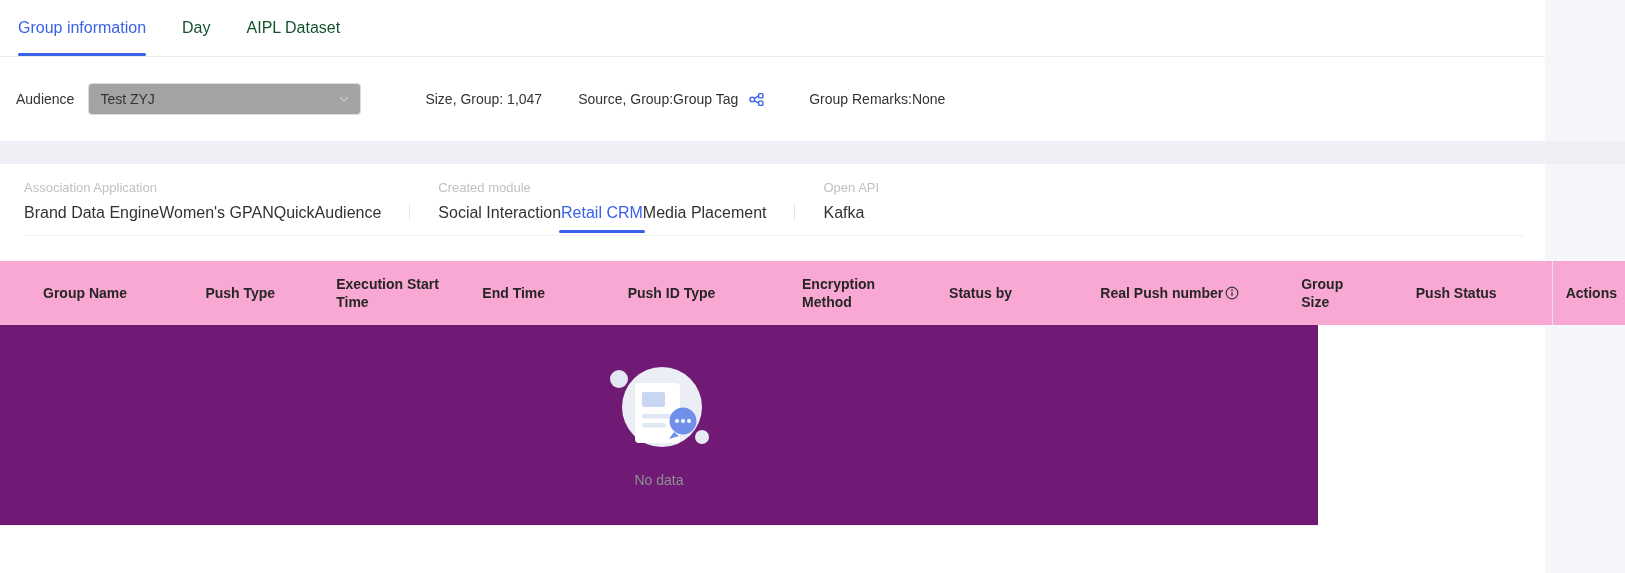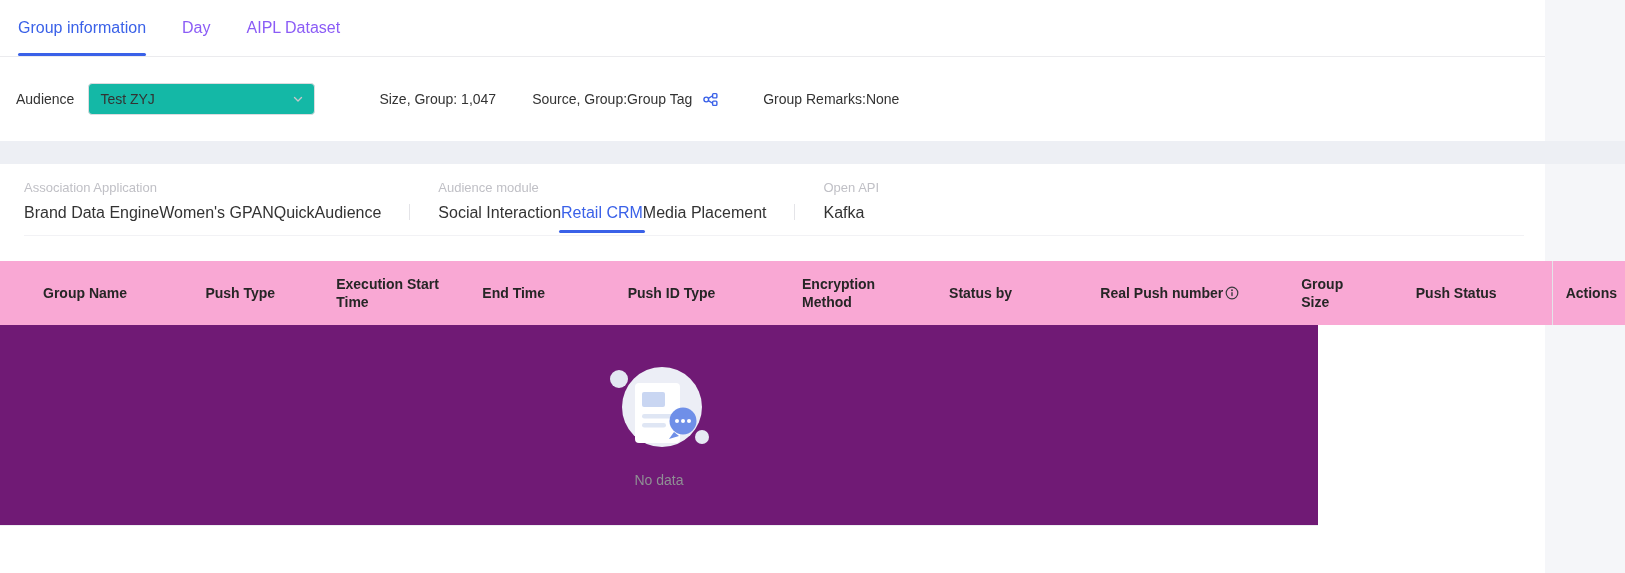--- a/index.html
+++ b/index.html
@@ -19,42 +19,42 @@
   .section { position: relative; z-index: 1; background: #fff; }
 
   
   .tabs-bar {
     width: 1545px; height: 57px;
     border-bottom: 1px solid #ebebee;
     display: flex; align-items: center;
     padding-left: 18px; gap: 36px;
   }
   .tab {
-    font-size: 16px; color: #8b5cf6; cursor: pointer;
+    font-size: 16px; color: #14532d; cursor: pointer;
     position: relative; height: 100%;
     display: flex; align-items: center;
   }
   .tab.active { color: var(--accent); }
   .tab.active::after {
     content: ""; position: absolute; left: 0; right: 0; bottom: 0;
     height: 3px; background: var(--accent); border-radius: 2px;
   }
 
   
   .audience-row {
     width: 1545px; height: 84px;
     display: flex; align-items: center;
     padding-left: 16px;
   }
   .aud-label { font-size: 14px; margin-right: 14px; }
   .select {
-    width: 227px; height: 32px;
+    width: 273px; height: 32px;
     border: 1px solid #dcdcdf; border-radius: 4px;
     display: flex; align-items: center; justify-content: space-between;
-    padding: 0 10px 0 11px; background: #14b8a6; cursor: pointer;
+    padding: 0 10px 0 11px; background: #a3a3a3; cursor: pointer;
   }
   .select-value { font-size: 14px; color: #333; }
   .stat { font-size: 14px; color: #333; }
   .stat.size { margin-left: 64px; }
   .stat.source { margin-left: 36px; }
   .share-icon { margin-left: 10px; display: inline-flex; cursor: pointer; }
   .stat.remarks { margin-left: 44px; }
 
   
   .band { width: 1625px; height: 23px; background: #edeff4; position: relative; z-index: 1; }
@@ -167,21 +167,21 @@
     <div class="group">
       <span class="caption">Association Application</span>
       <div class="items">
         <span class="item">Brand Data Engine</span>
         <span class="item">Women's GPAN</span>
         <span class="item">QuickAudience</span>
       </div>
     </div>
     <span class="v-divider"></span>
     <div class="group">
-      <span class="caption">Audience module</span>
+      <span class="caption">Created module</span>
       <div class="items">
         <span class="item">Social Interaction</span>
         <span class="item active">Retail CRM</span>
         <span class="item">Media Placement</span>
       </div>
     </div>
     <span class="v-divider"></span>
     <div class="group">
       <span class="caption">Open API</span>
       <div class="items">

